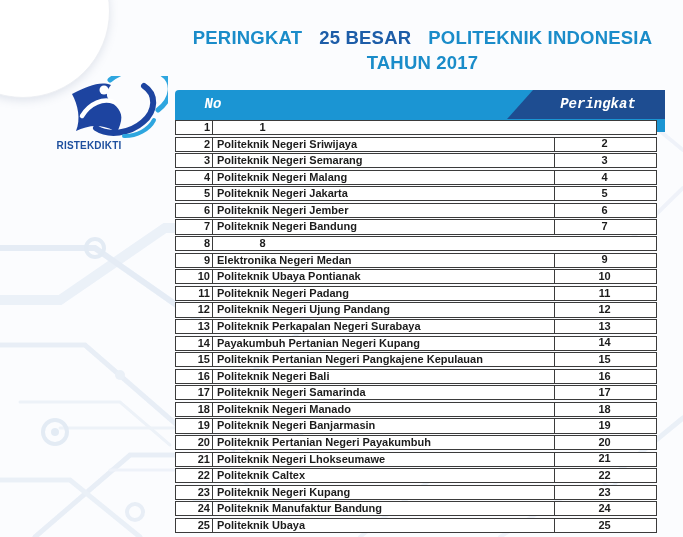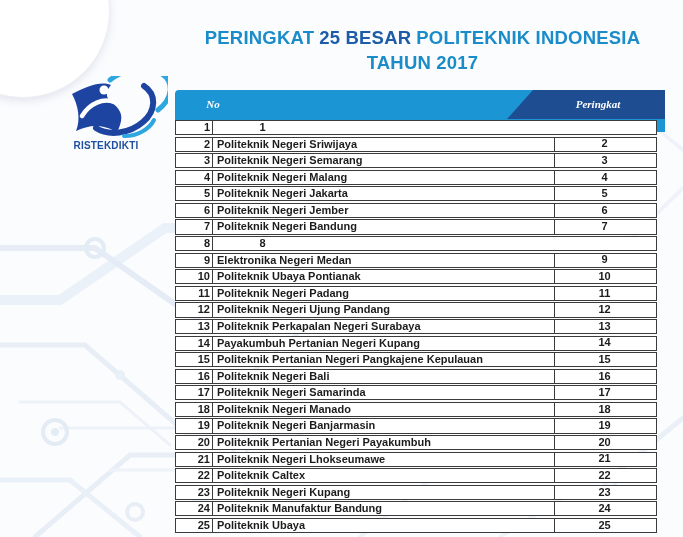--- a/index.html
+++ b/index.html
@@ -26,54 +26,54 @@
     border-radius: 50%;
     box-shadow: 0 3px 8px rgba(110,130,160,0.18);
   }
   .logo-svg {
     position: absolute;
     left: 66px; top: 76px;
     width: 102px; height: 66px;
   }
   .logo-text {
     position: absolute;
-    left: 70px; top: 140px;
+    left: 53px; top: 140px;
     width: 72px;
     text-align: center;
     font-size: 10px;
     font-weight: bold;
     letter-spacing: 0.2px;
     color: #1d4f9e;
   }
   
   .title-block {
     position: absolute;
     left: 170px; top: 25px;
     width: 505px;
     text-align: center;
     font-weight: bold;
     font-size: 18.5px;
     line-height: 25px;
     color: #1a8cc9;
     letter-spacing: 0.2px;
   }
-  .title-line1 span + span { margin-left: 5px; }
+  .title-line1 span + span { margin-left: 17px; }
   .title-dark { color: #1d5da8; }
   
   .thead {
     position: absolute;
     left: 175px; top: 90px;
     width: 490px; height: 42px;
     background: #1b95d3;
     border-radius: 4px 3px 0 0;
     color: #ffffff;
-    font-family: Liberation Serif, serif;
+    font-family: Liberation Mono, monospace;
     font-style: italic;
     font-weight: bold;
-    font-size: 11px;
+    font-size: 14px;
     line-height: 29px;
   }
   .th-no {
     position: absolute;
     left: 10px; top: 0;
     width: 56px;
     text-align: center;
   }
   .th-name {
     position: absolute;

